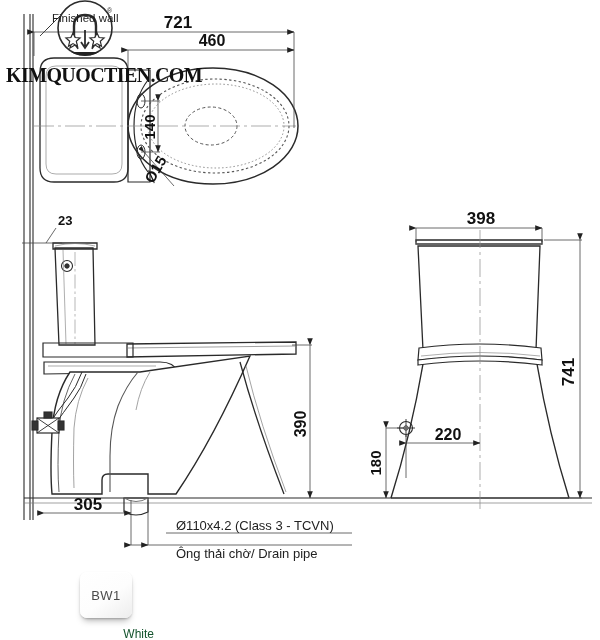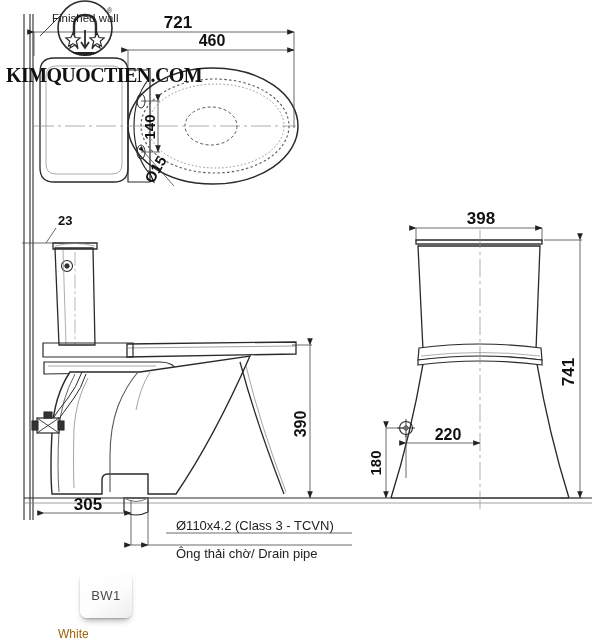--- a/index.html
+++ b/index.html
@@ -3,28 +3,28 @@
 <meta charset="utf-8">
 <style>
   html,body{margin:0;padding:0;background:#ffffff;}
   body{width:600px;height:640px;position:relative;overflow:hidden;
        font-family:"Liberation Sans", sans-serif;color:#1a1a1a;}
   #drawing-root{position:absolute;inset:0;}
   svg.sheet{position:absolute;top:0;left:0;width:600px;height:640px;}
   .dimtext{font-family:"Liberation Sans", sans-serif;font-weight:bold;fill:#111;}
   .notetext{font-family:"Liberation Sans", sans-serif;fill:#222;}
   .wm{font-family:"Liberation Serif", serif;font-weight:bold;fill:#111;}
-  .swatch-wrap{position:absolute;left:58px;top:572px;width:96px;text-align:left;}
+  .swatch-wrap{position:absolute;left:58px;top:572px;width:96px;text-align:right;}
   .swatch{width:52px;height:46px;margin:0 auto;background:
       linear-gradient(145deg,#ffffff 0%,#fdfdfd 55%,#ededed 100%);
       border-radius:7px;box-shadow:0 5px 7px -3px rgba(0,0,0,.35),
       0 1px 2px rgba(0,0,0,.18), inset 0 1px 0 #fff;
       display:flex;align-items:center;justify-content:center;
       font-size:13px;color:#4b4b4b;letter-spacing:.5px;}
-  .swatch-label{margin-top:9px;font-size:12px;color:#a16207;}
+  .swatch-label{margin-top:9px;font-size:12px;color:#14532d;}
 </style>
 </head>
 <body>
 
 <div id="drawing-root">
 
 <svg class="sheet" viewBox="0 0 600 640">
   <defs>
     <marker id="ar" markerWidth="9" markerHeight="7" refX="8.5" refY="3.5" orient="auto">
       <path d="M0,0 L9,3.5 L0,7 z" fill="#222"></path>

